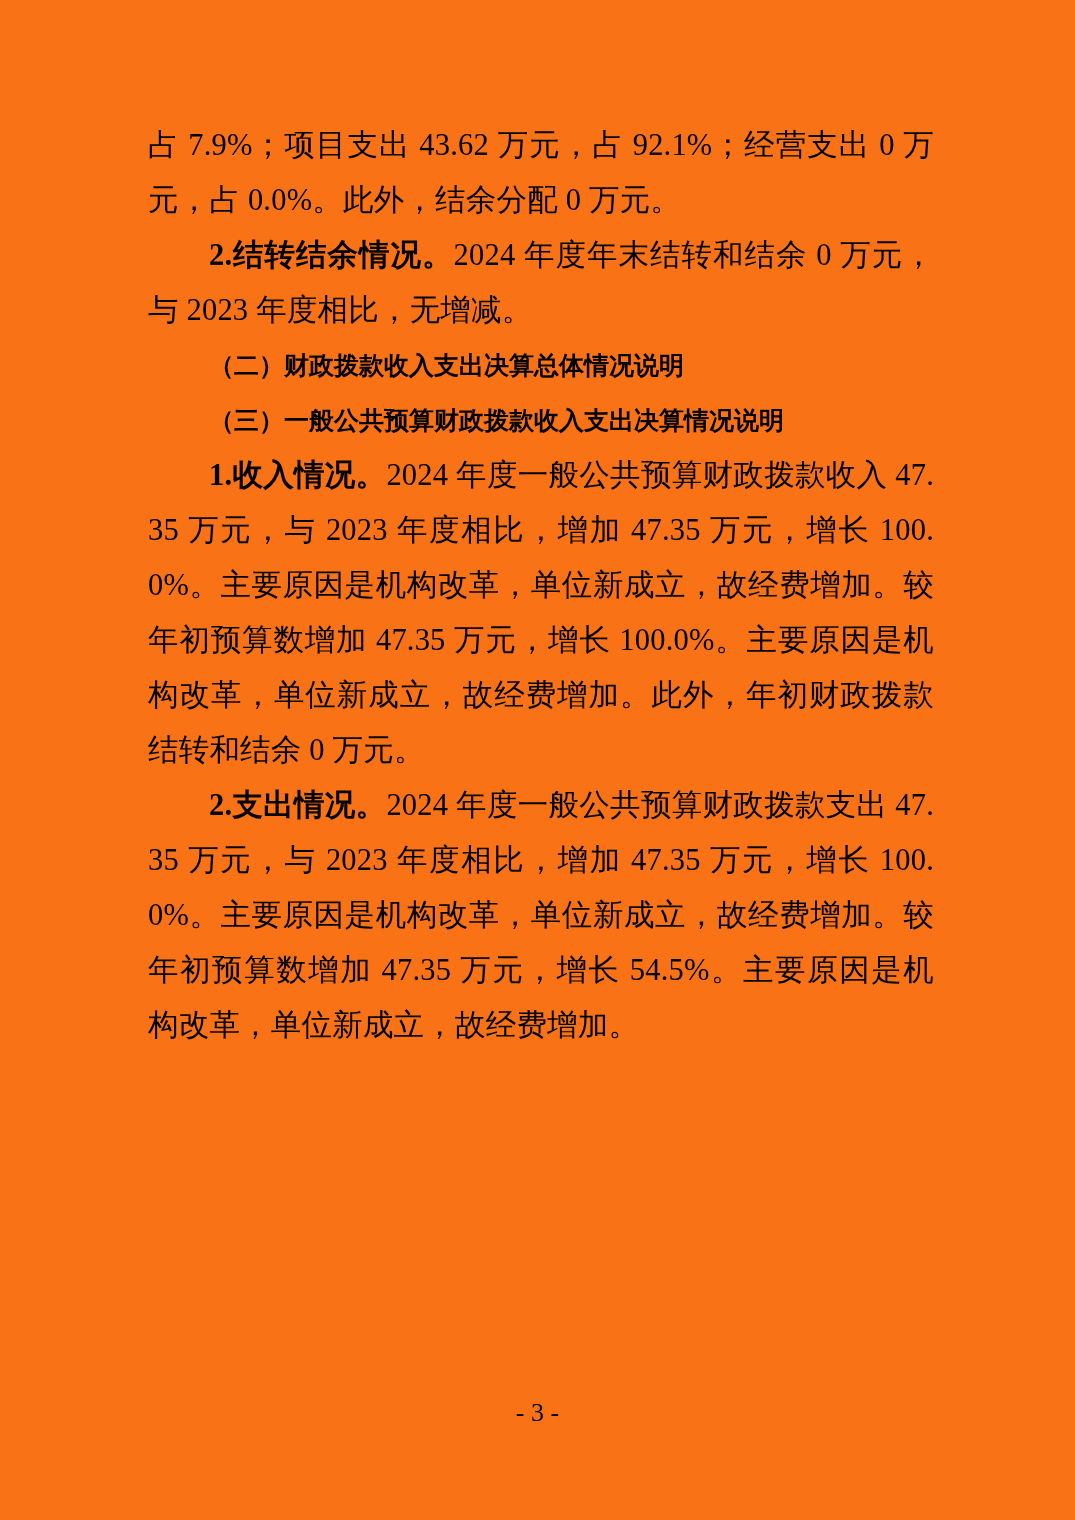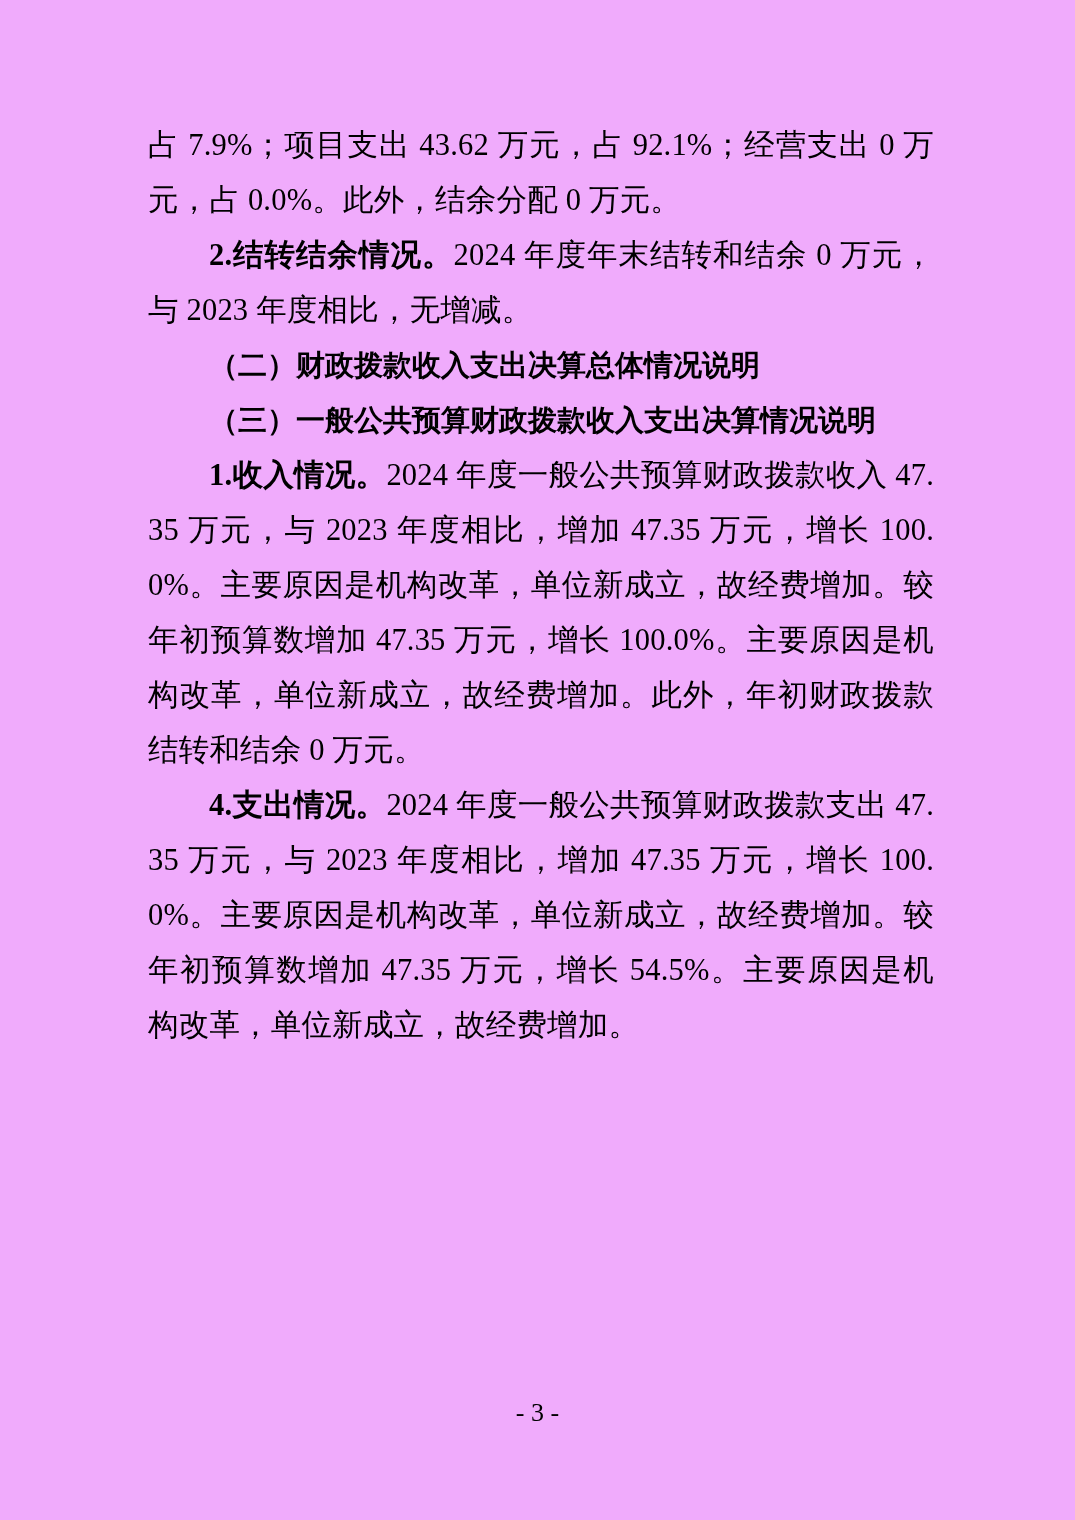--- a/index.html
+++ b/index.html
@@ -5,21 +5,21 @@
   html, body {
     margin: 0;
     padding: 0;
     background: #ffffff;
   }
   .page {
     position: relative;
     width: 1075px;
     height: 1520px;
     margin: 0 auto;
-    background: #f0abfc;
+    background: #f97316;
     box-sizing: border-box;
     overflow: hidden;
   }
   .content {
     position: absolute;
     left: 148px;
     top: 118px;
     width: 786px;
   }
   .para {
@@ -31,21 +31,21 @@
     text-justify: inter-ideograph;
     margin: 0 0 0 0;
     letter-spacing: 0.2px;
     word-break: break-all;
   }
   .indent {
     text-indent: 61px;
   }
   .heading {
     font-family: "Liberation Serif", "DejaVu Serif", serif;
-    font-size: 29px;
+    font-size: 25px;
     line-height: 55px;
     font-weight: bold;
     color: #000000;
     text-indent: 61px;
     margin: 0;
   }
   .bold-lead {
     font-weight: bold;
   }
   .footer {
@@ -75,21 +75,21 @@
     <p class="heading">（二）财政拨款收入支出决算总体情况说明</p>
 
 
     <p class="heading">（三）一般公共预算财政拨款收入支出决算情况说明</p>
 
     <p class="para indent">
       <span class="bold-lead">1.收入情况。</span><span>2024 年度一般公共预算财政拨款收入 47.35 万元，与 2023 年度相比，增加 47.35 万元，增长 100.0%。主要原因是机构改革，单位新成立，故经费增加。较年初预算数增加 47.35 万元，增长 100.0%。主要原因是机构改革，单位新成立，故经费增加。此外，年初财政拨款结转和结余 0 万元。</span>
     </p>
 
     <p class="para indent">
-      <span class="bold-lead">4.支出情况。</span><span>2024 年度一般公共预算财政拨款支出 47.35 万元，与 2023 年度相比，增加 47.35 万元，增长 100.0%。主要原因是机构改革，单位新成立，故经费增加。较年初预算数增加 47.35 万元，增长 54.5%。主要原因是机构改革，单位新成立，故经费增加。</span>
+      <span class="bold-lead">2.支出情况。</span><span>2024 年度一般公共预算财政拨款支出 47.35 万元，与 2023 年度相比，增加 47.35 万元，增长 100.0%。主要原因是机构改革，单位新成立，故经费增加。较年初预算数增加 47.35 万元，增长 54.5%。主要原因是机构改革，单位新成立，故经费增加。</span>
     </p>
 
 
   </div>
 
   <div class="footer">- 3 -</div>
 
 </div>
 
 </body></html>

